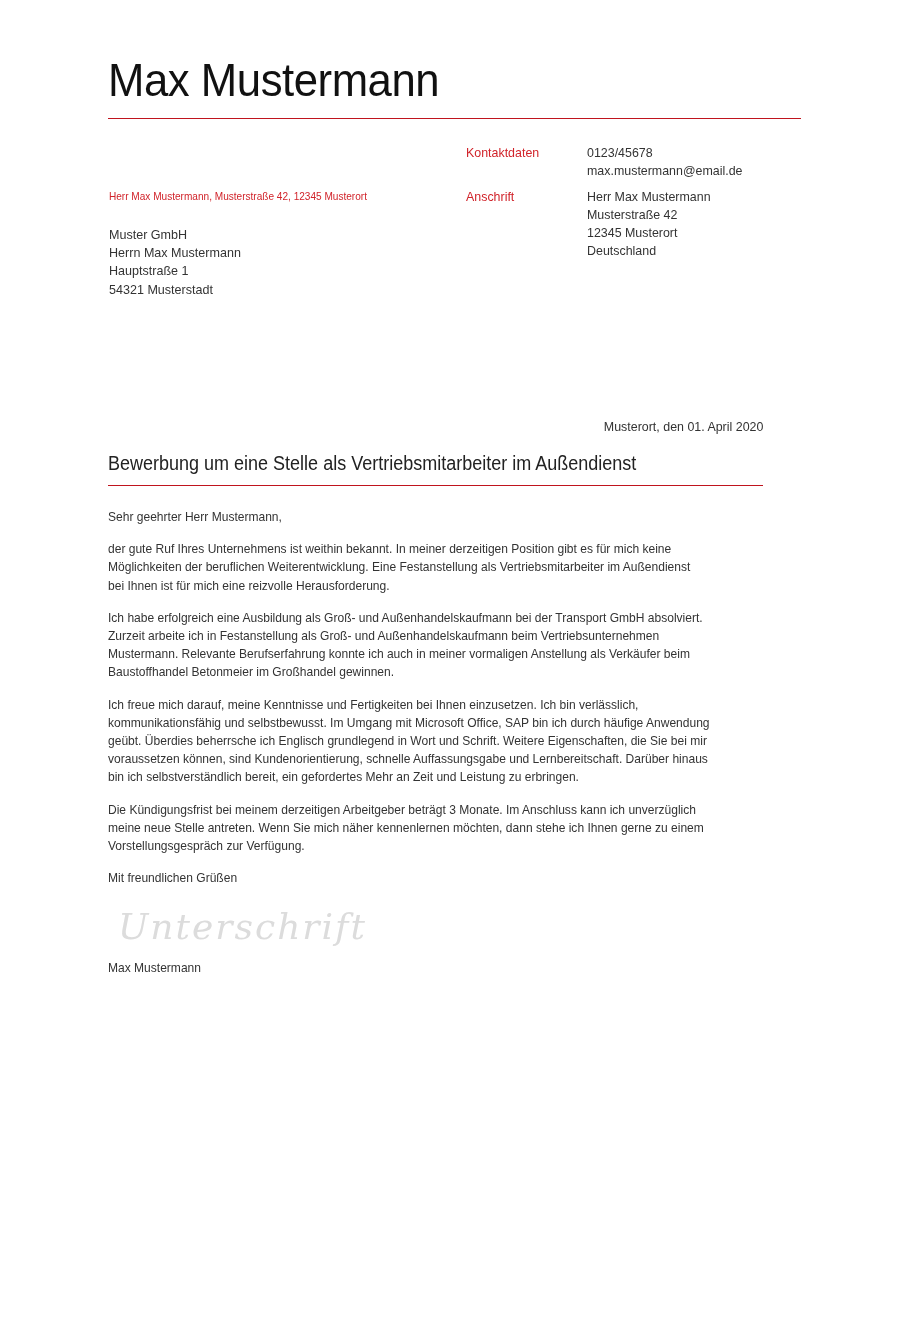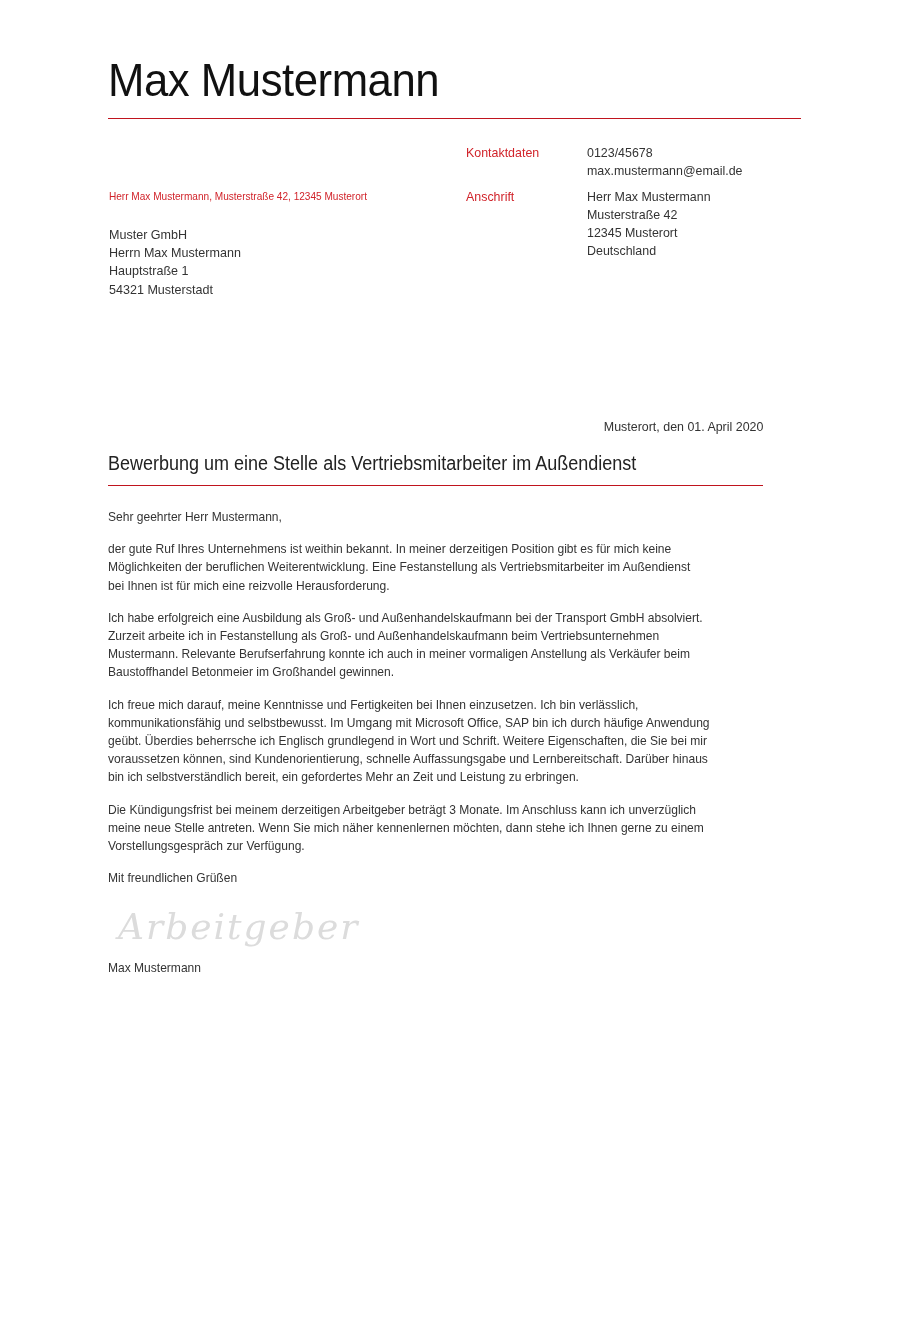--- a/index.html
+++ b/index.html
@@ -93,14 +93,14 @@
     <span class="line">bin ich selbstverständlich bereit, ein gefordertes Mehr an Zeit und Leistung zu erbringen.</span>
   </p>
   <p>
     <span class="line">Die Kündigungsfrist bei meinem derzeitigen Arbeitgeber beträgt 3 Monate. Im Anschluss kann ich unverzüglich</span>
     <span class="line">meine neue Stelle antreten. Wenn Sie mich näher kennenlernen möchten, dann stehe ich Ihnen gerne zu einem</span>
     <span class="line">Vorstellungsgespräch zur Verfügung.</span>
   </p>
   <p>Mit freundlichen Grüßen</p>
 </div>
 
-<div class="abs signature">Arbeitgeber</div>
+<div class="abs signature">Unterschrift</div>
 <div class="abs signer">Max Mustermann</div>
 
 </body></html>

